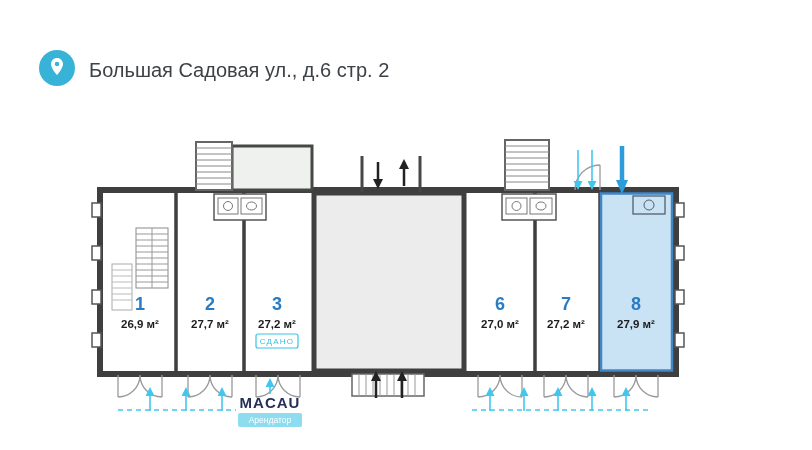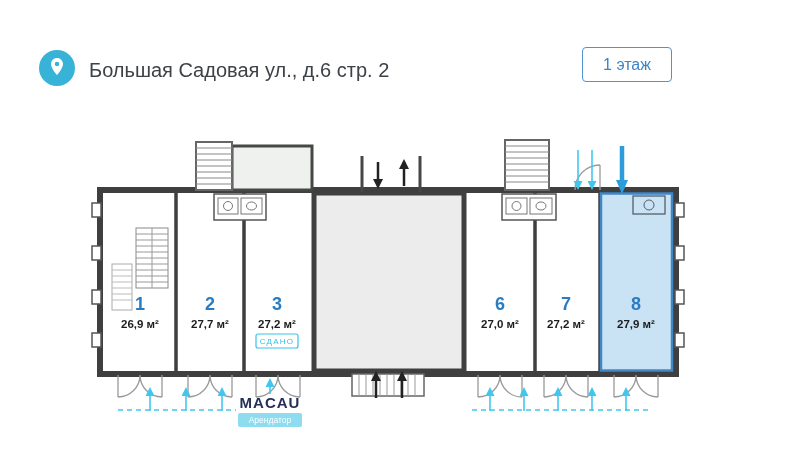--- a/index.html
+++ b/index.html
@@ -30,21 +30,20 @@
       <svg width="38" height="38" viewBox="0 0 38 38">
         <circle cx="19" cy="19" r="18" fill="#38b3d8"></circle>
         <g transform="translate(7,7)">
           <path fill="#ffffff" fill-rule="evenodd" d="M12 2C8.69 2 6 4.69 6 8c0 4.5 6 11 6 11s6-6.5 6-11c0-3.31-2.69-6-6-6zm0 8.25a2.25 2.25 0 1 1 0-4.5 2.25 2.25 0 0 1 0 4.5z"></path>
         </g>
       </svg>
     </span>
     <h1 class="addr">Большая Садовая ул., д.6 стр. 2</h1>
   </div>
 
-  <button class="floor-badge">1 этаж</button>
 
   <svg class="plan" width="812" height="450" viewBox="0 0 812 450">
     <defs>
       <marker id="mCyan" markerWidth="9" markerHeight="9" refX="6" refY="4.5" orient="auto" markerUnits="userSpaceOnUse">
         <path d="M0 0 L9 4.5 L0 9 z" fill="#41c7ee"></path>
       </marker>
       <marker id="mBlue" markerWidth="14" markerHeight="12" refX="9" refY="6" orient="auto" markerUnits="userSpaceOnUse">
         <path d="M0 0 L14 6 L0 12 z" fill="#2d9cdb"></path>
       </marker>
       <marker id="mBlack" markerWidth="10" markerHeight="10" refX="7" refY="5" orient="auto" markerUnits="userSpaceOnUse">

